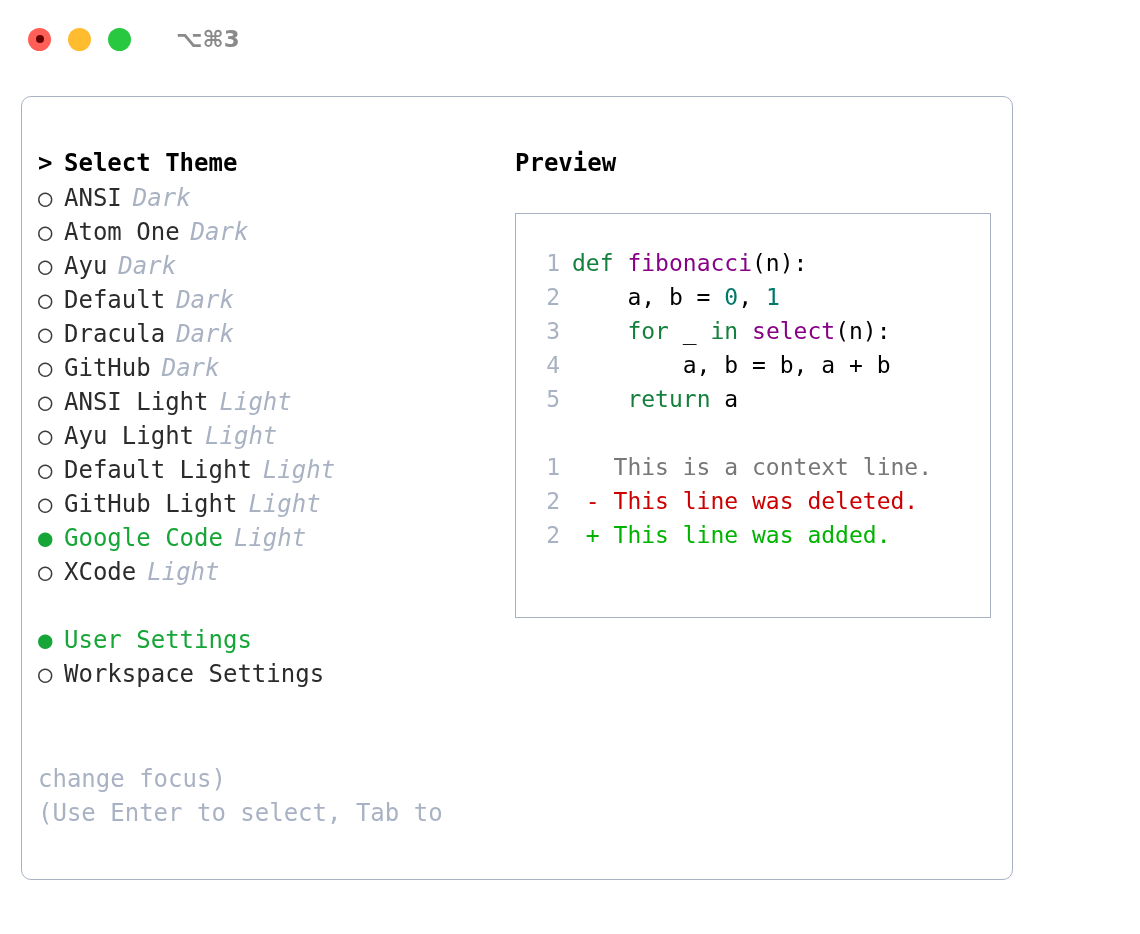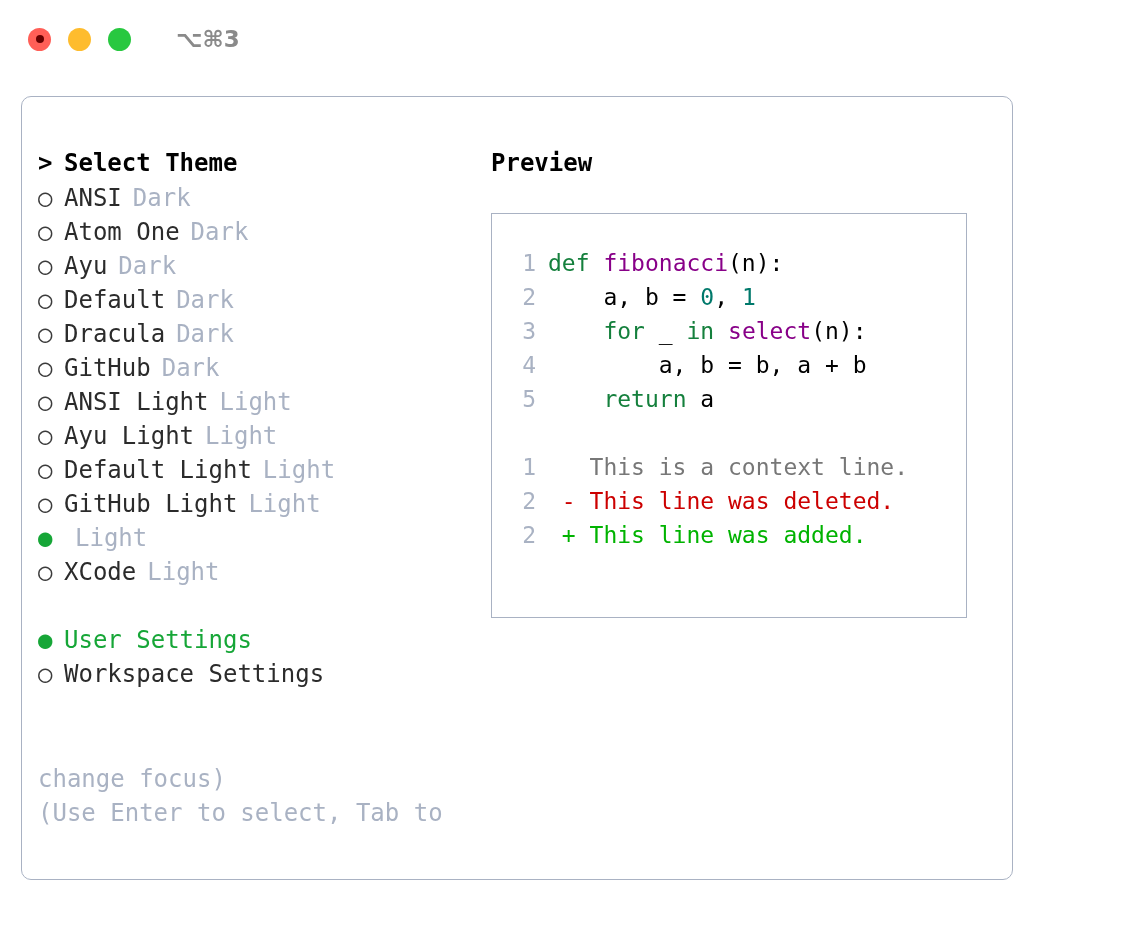--- a/index.html
+++ b/index.html
@@ -111,37 +111,38 @@
     font-size: 24px;
   }
   .marker-empty { color: #3b3b3b; }
   .marker-filled { color: #16A637; }
   .marker-none { color: transparent; }
   .label { color: #2b2b2b; }
   .label-selected { color: #16A637; }
   .suffix {
     color: #A9B2C3;
     margin-left: 11px;
+    font-style: italic;
   }
   .spacer-row { height: 34px; }
 
   .hint {
     position: absolute;
     left: 16px;
     top: 665px;
     width: 420px;
     color: #A9B2C3;
     font-size: 24px;
     line-height: 34px;
   }
 
   
   .right-col {
     position: absolute;
-    left: 469px;
+    left: 493px;
     top: 52px;
     width: 500px;
   }
   .preview-title {
     font-size: 24px;
     color: #000000;
     font-weight: bold;
     margin-bottom: 36px;
   }
   .preview-box {
@@ -248,20 +249,21 @@
               <span class="label">Default Light</span>
               <span class="suffix">Light</span>
             </div>
             <div class="row">
               <span class="marker marker-empty">○</span>
               <span class="label">GitHub Light</span>
               <span class="suffix">Light</span>
             </div>
             <div class="row">
               <span class="marker marker-filled">●</span>
+              <span class="label label-selected">Google Code</span>
               <span class="suffix">Light</span>
             </div>
             <div class="row">
               <span class="marker marker-empty">○</span>
               <span class="label">XCode</span>
               <span class="suffix">Light</span>
             </div>
           </div>
 
         <div class="spacer-row"></div>

